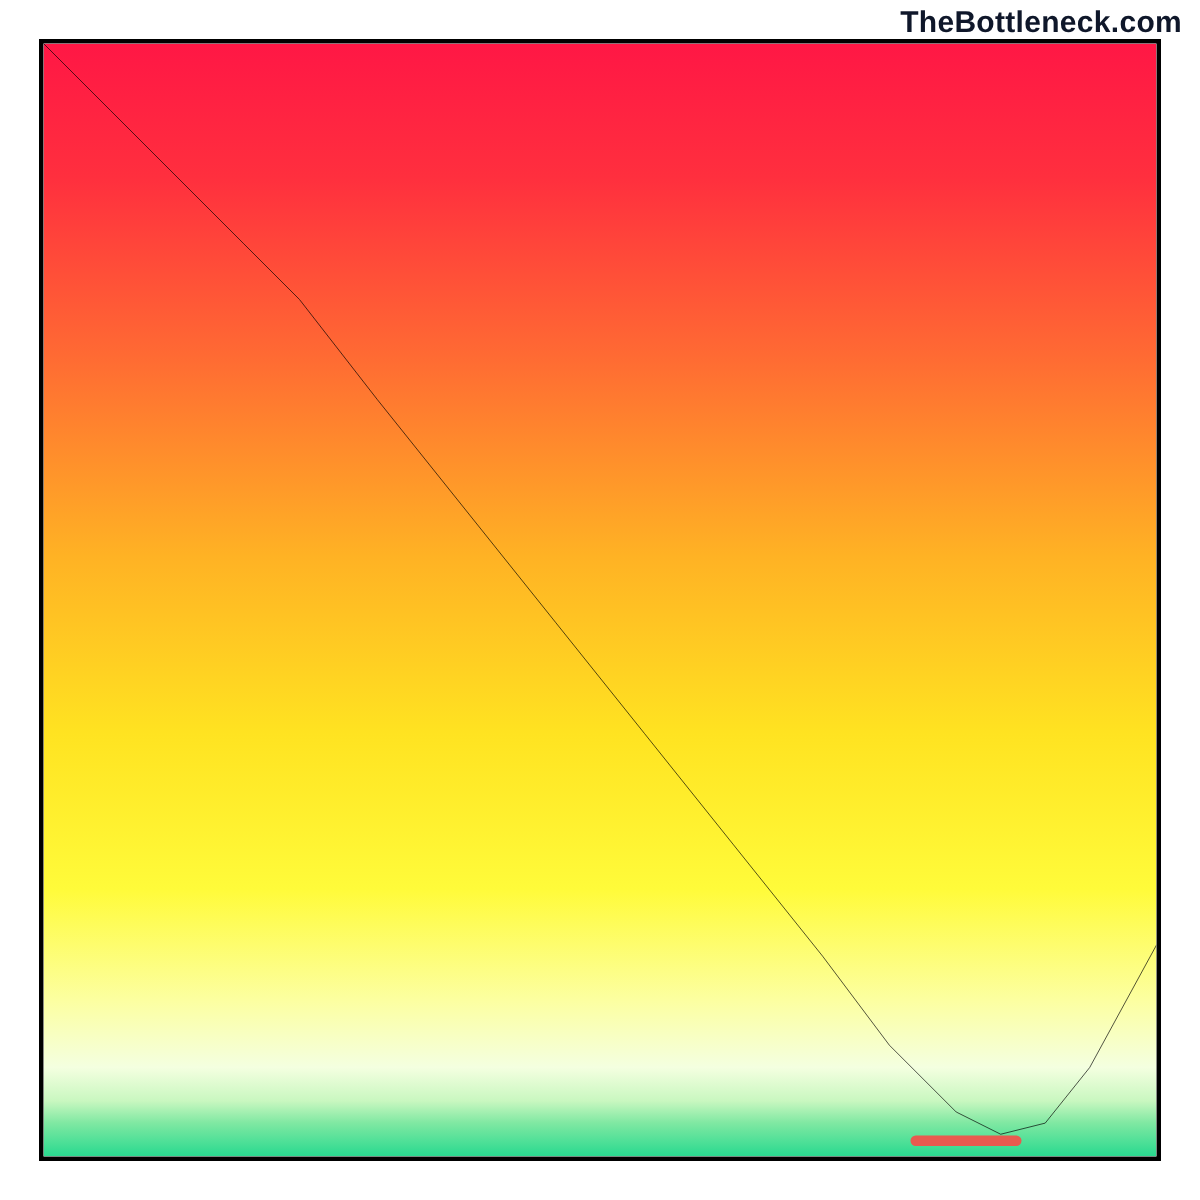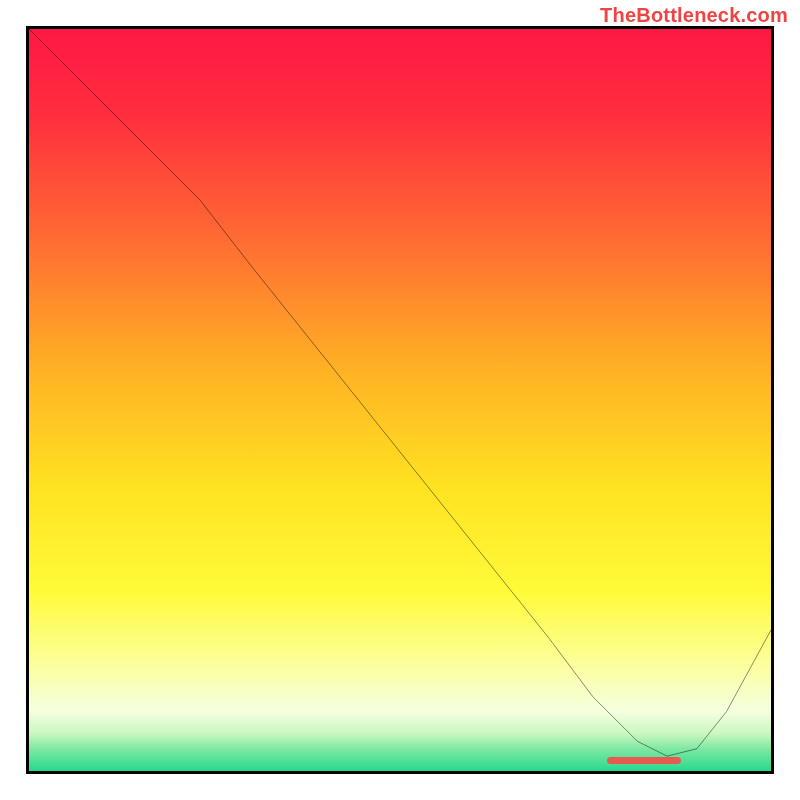--- a/index.html
+++ b/index.html
@@ -15,21 +15,21 @@
     width: 800px;
     height: 800px;
   }
   .attribution {
     position: absolute;
     top: 4px;
     right: 12px;
     font-family: Arial, Helvetica, sans-serif;
     font-size: 20px;
     font-weight: bold;
-    color: #ef4444;
+    color: #0f172a;
     letter-spacing: 0.2px;
     text-align: right;
   }
   .plot-frame {
     position: absolute;
     left: 26px;
     top: 26px;
     width: 748px;
     height: 748px;
     border: 3.5px solid #000;

